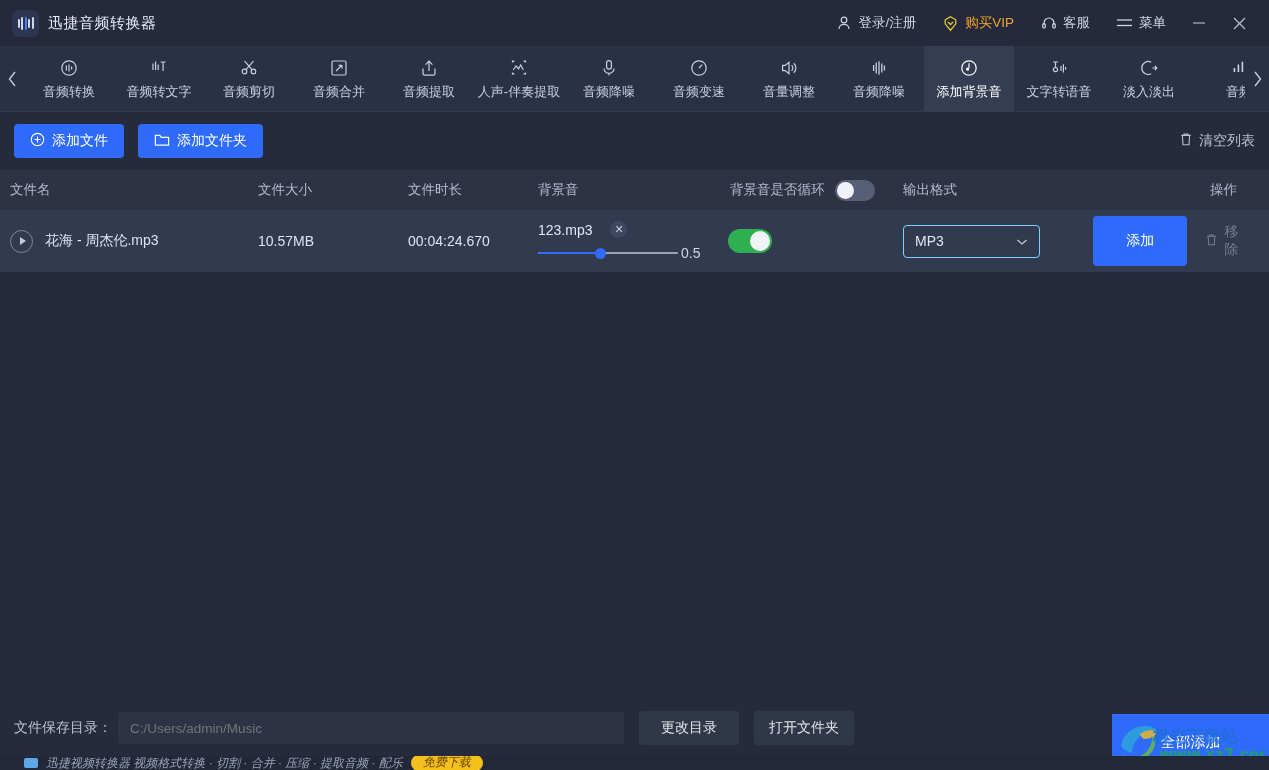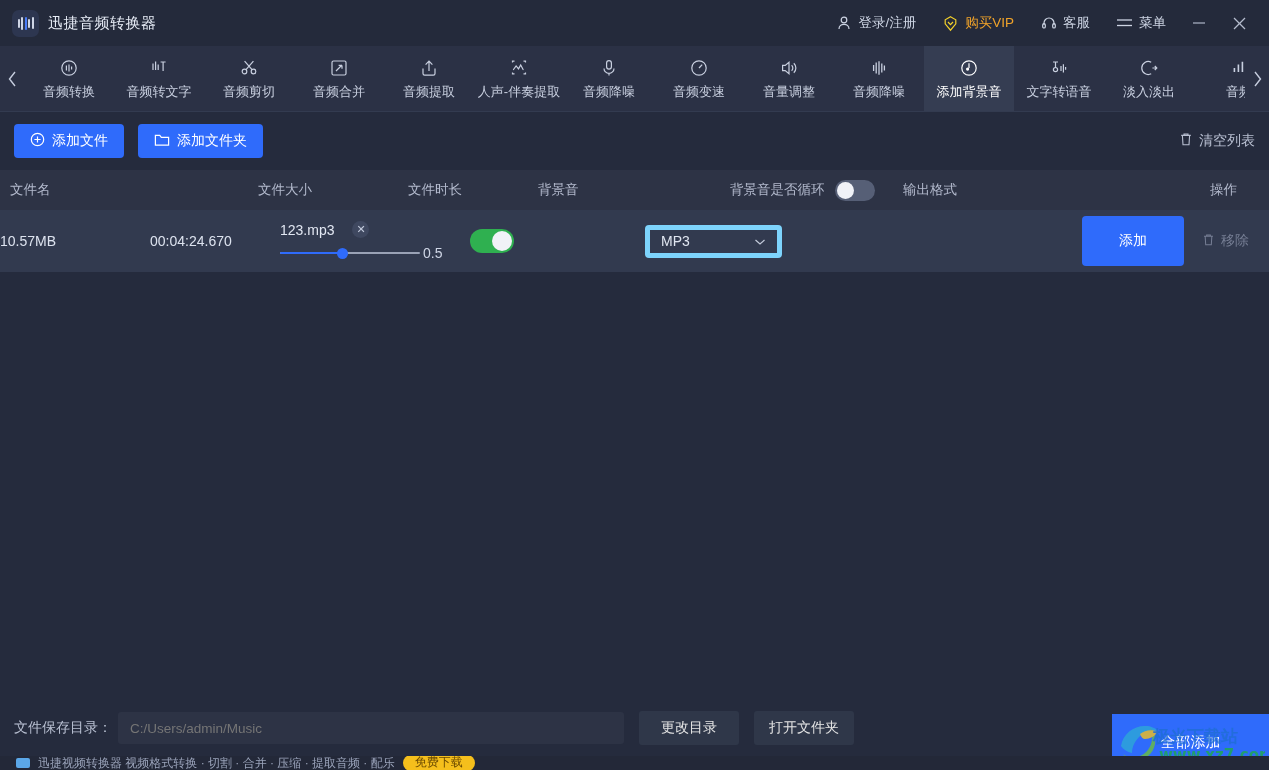--- a/index.html
+++ b/index.html
@@ -146,21 +146,21 @@
     background: #565f76; position: relative; cursor: pointer; flex: 0 0 auto;
   }
   .toggle .knob { position: absolute; top: 2px; left: 2px; width: 17px; height: 17px;
                   border-radius: 50%; background: #f0f2f7; transition: none; }
   .toggle.on { background: #2fb050; }
   .toggle.on .knob { left: auto; right: 2px; }
   .toggle.big { width: 44px; height: 24px; border-radius: 12px; }
   .toggle.big .knob { width: 20px; height: 20px; }
 
   .select {
-    width: 137px; height: 33px; border: 5px solid #7dd3fc; border-radius: 4px;
+    width: 137px; height: 33px; border: 1px solid #7dd3fc; border-radius: 4px;
     background: transparent; color: #e0e6f1; font-size: 14px;
     display: flex; align-items: center; padding: 0 11px; cursor: pointer;
   }
   .select .sv { flex: 1; }
   .btn-add {
     background: #2f6bfb; color: #fff; border: none; border-radius: 4px;
     width: 102px; height: 50px; font-size: 14px; font-family: inherit; cursor: pointer;
   }
   .btn-remove {
     color: #767e94; font-size: 14px; display: inline-flex; align-items: center; gap: 6px; cursor: default;
@@ -189,21 +189,21 @@
   
   .watermark {
     position: absolute; right: 4px; bottom: 6px; width: 152px; height: 52px;
     pointer-events: none; opacity: .92;
   }
 
   
   .adstrip {
     position: absolute; left: 0; right: 0; bottom: 0; height: 14px;
     background: #232838; overflow: hidden; display: flex; align-items: center;
-    padding-left: 16px; gap: 8px;
+    padding-left: 24px; gap: 8px; font-style: italic;
   }
   .ad-ico { width: 14px; height: 10px; border-radius: 2px; background: #5ba7e8; flex: 0 0 auto; }
   .ad-text { color: #9aa3ba; font-size: 12px; white-space: nowrap; line-height: 1; }
   .ad-btn {
     background: #f5bf1c; color: #6b4a00; font-size: 12px; border-radius: 8px;
     padding: 1px 12px; white-space: nowrap; line-height: 1.1;
   }
 </style>
 </head>
 <body>
@@ -484,20 +484,26 @@
         <span>背景音是否循环</span>
         <span class="toggle">
             <span class="knob"></span>
           </span>
       </div>
       <div class="c-fmt">输出格式</div>
       <div class="c-ops">操作</div>
     </div>
 
     <div class="row">
+      <div class="c-name">
+        <span class="play-btn">
+            <i></i>
+          </span>
+        <span class="fname">花海 - 周杰伦.mp3</span>
+      </div>
       <div class="c-size">10.57MB</div>
       <div class="c-dur">00:04:24.670</div>
 
       <div class="c-bg">
         <div class="bgcell">
           <div class="bgrow1">
             <span class="bgname">123.mp3</span>
             <span class="xbtn">✕</span>
           </div>
           <div class="bgrow2">

